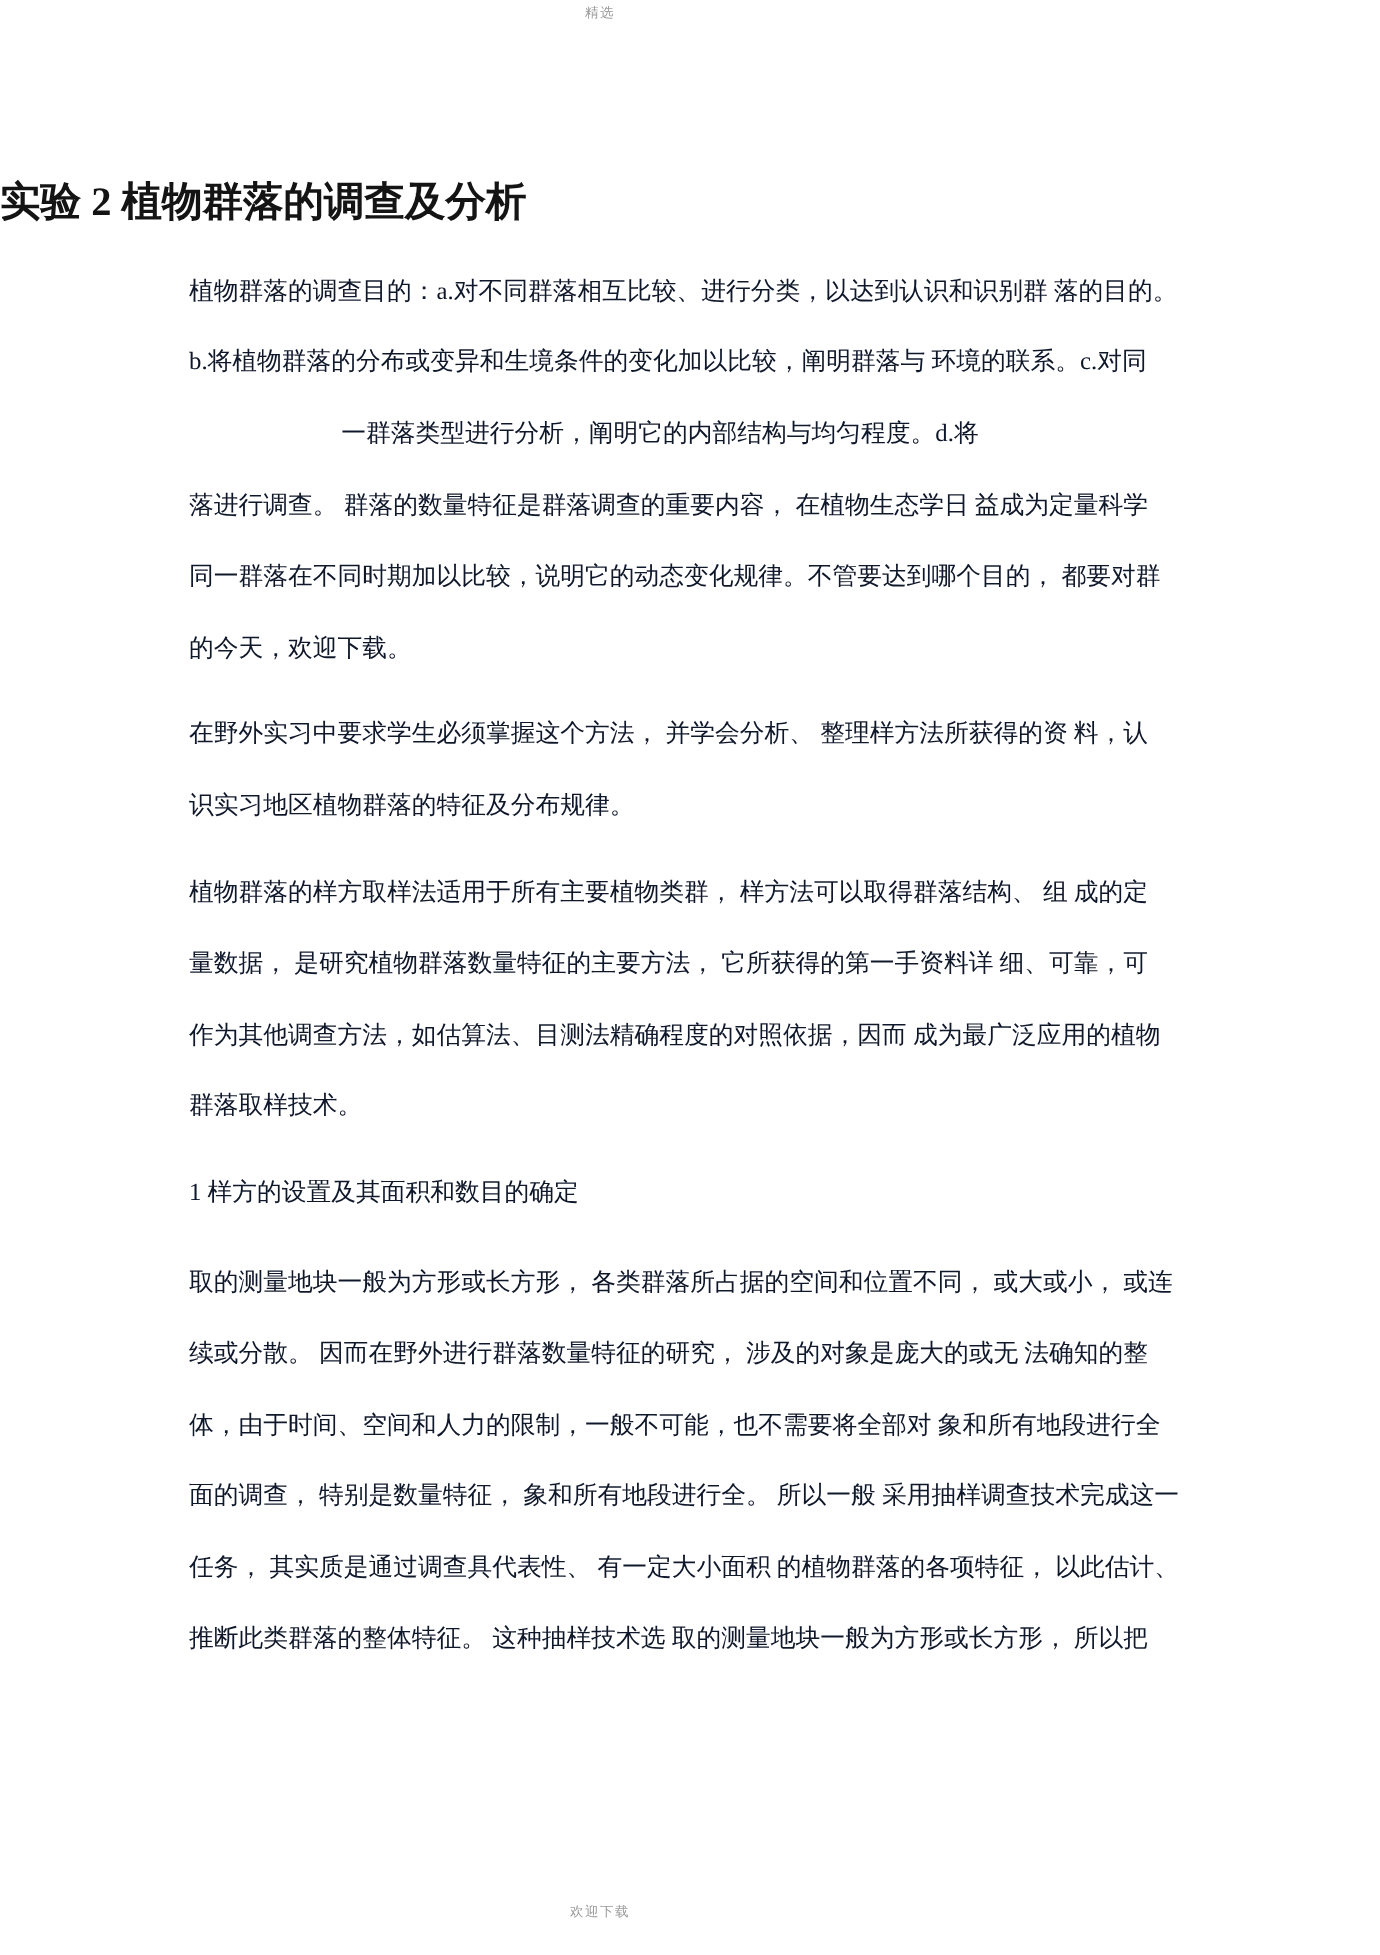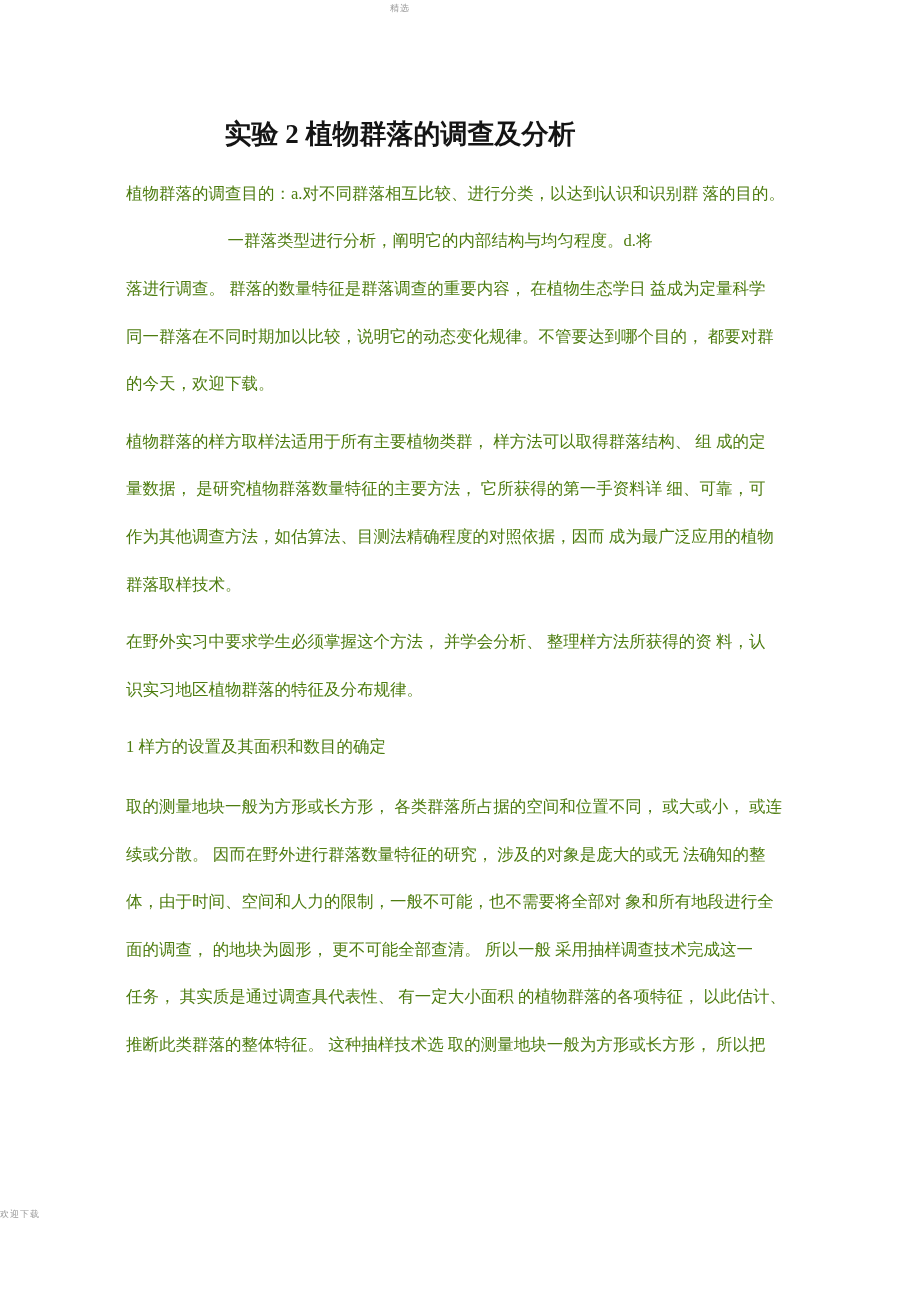--- a/index.html
+++ b/index.html
@@ -24,109 +24,110 @@
     text-align: center;
     font-size: 9px;
     color: #9a9a9a;
     letter-spacing: 1px;
   }
   .doc-title {
     position: absolute;
     top: 116px;
     left: 0;
     width: 100%;
-    text-align: center;
     font-size: 27px;
     font-weight: bold;
     color: #141414;
     white-space: pre;
   }
   .content {
     position: absolute;
     top: 170px;
     left: 126px;
     width: 672px;
   }
   .para { margin: 0; padding: 0; }
   .para + .para { margin-top: 10px; }
   .line {
     height: 47.6px;
     display: flex;
     align-items: center;
     font-size: 16.5px;
     white-space: pre;
-    color: #4d7c0f;
+    color: #0f172a;
   }
   .line-split {
     justify-content: center;
   }
   .line-split .right-frag {
     padding-right: 44px;
   }
   .heading .line {
     font-size: 16.5px;
   }
   .heading {
     margin-top: 14px;
     text-align: center;
   }
   .heading + .para { margin-top: 12px; }
   .watermark-bottom {
     position: absolute;
-    top: 1208px;
+    top: 1268px;
     left: 0;
     width: 100%;
+    text-align: center;
     font-size: 9px;
     color: #9a9a9a;
     letter-spacing: 1px;
   }
 </style>
 </head>
 <body>
 
 <div class="page">
 
   <div class="watermark-top">精选</div>
 
   <div class="doc-title">实验 2 植物群落的调查及分析</div>
 
   <div class="content">
 
     <div class="para">
       <div class="line">植物群落的调查目的：a.对不同群落相互比较、进行分类，以达到认识和识别群 落的目的。</div>
+      <div class="line">b.将植物群落的分布或变异和生境条件的变化加以比较，阐明群落与 环境的联系。c.对同</div>
       <div class="line line-split">
         <span class="left-frag">一群落类型进行分析，阐明它的内部结构与均匀程度。</span>
         <span class="right-frag">d.将</span>
       </div>
       <div class="line">落进行调查。 群落的数量特征是群落调查的重要内容， 在植物生态学日 益成为定量科学</div>
       <div class="line">同一群落在不同时期加以比较，说明它的动态变化规律。不管要达到哪个目的， 都要对群</div>
       <div class="line">的今天，欢迎下载。</div>
     </div>
 
     <div class="para">
+      <div class="line">在野外实习中要求学生必须掌握这个方法， 并学会分析、 整理样方法所获得的资 料，认</div>
+      <div class="line">识实习地区植物群落的特征及分布规律。</div>
+    </div>
+
+    <div class="para">
       <div class="line">植物群落的样方取样法适用于所有主要植物类群， 样方法可以取得群落结构、 组 成的定</div>
       <div class="line">量数据， 是研究植物群落数量特征的主要方法， 它所获得的第一手资料详 细、可靠，可</div>
       <div class="line">作为其他调查方法，如估算法、目测法精确程度的对照依据，因而 成为最广泛应用的植物</div>
       <div class="line">群落取样技术。</div>
-    </div>
-
-    <div class="para">
-      <div class="line">在野外实习中要求学生必须掌握这个方法， 并学会分析、 整理样方法所获得的资 料，认</div>
-      <div class="line">识实习地区植物群落的特征及分布规律。</div>
     </div>
 
     <div class="para heading">
       <div class="line">1 样方的设置及其面积和数目的确定</div>
     </div>
 
     <div class="para">
       <div class="line">取的测量地块一般为方形或长方形， 各类群落所占据的空间和位置不同， 或大或小， 或连</div>
       <div class="line">续或分散。 因而在野外进行群落数量特征的研究， 涉及的对象是庞大的或无 法确知的整</div>
       <div class="line">体，由于时间、空间和人力的限制，一般不可能，也不需要将全部对 象和所有地段进行全</div>
-      <div class="line">面的调查， 的地块为圆形， 更不可能全部查清。 所以一般 采用抽样调查技术完成这一</div>
+      <div class="line">面的调查， 特别是数量特征， 象和所有地段进行全。 所以一般 采用抽样调查技术完成这一</div>
       <div class="line">任务， 其实质是通过调查具代表性、 有一定大小面积 的植物群落的各项特征， 以此估计、</div>
       <div class="line">推断此类群落的整体特征。 这种抽样技术选 取的测量地块一般为方形或长方形， 所以把</div>
     </div>
 
   </div>
 
   <div class="watermark-bottom">欢迎下载</div>
 
 </div>
 

